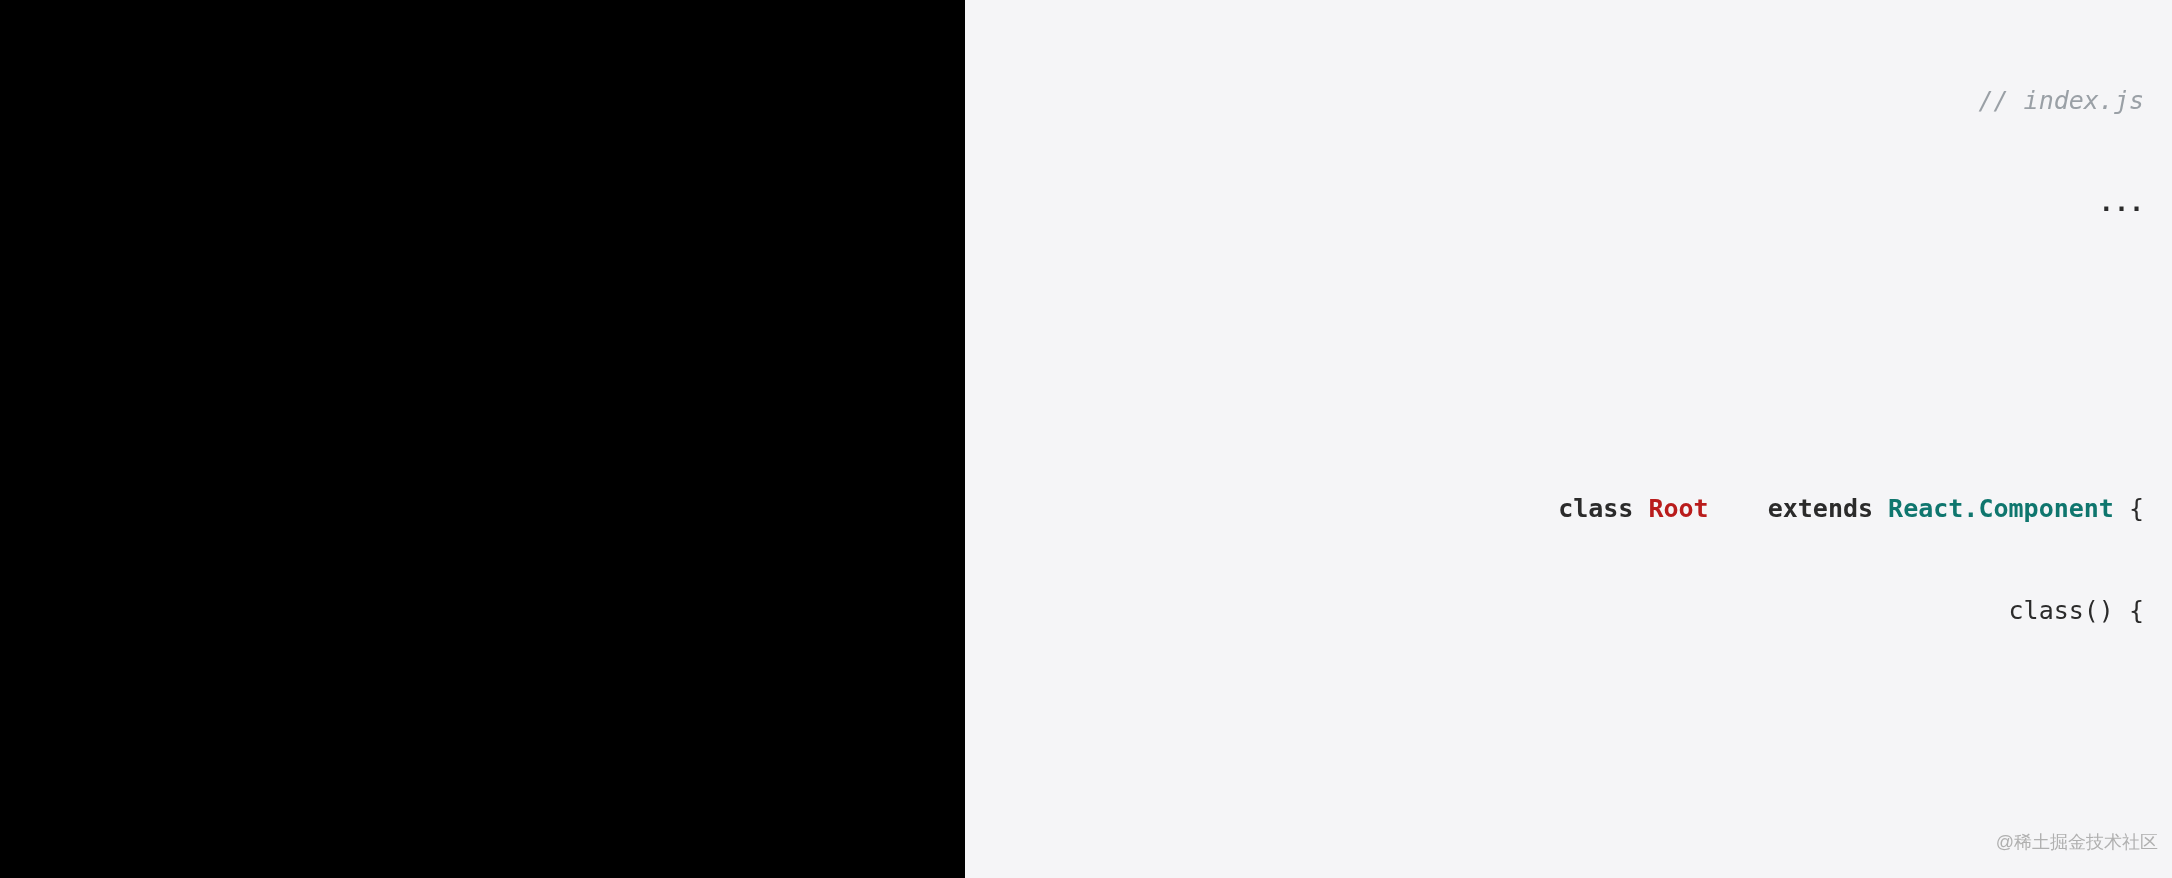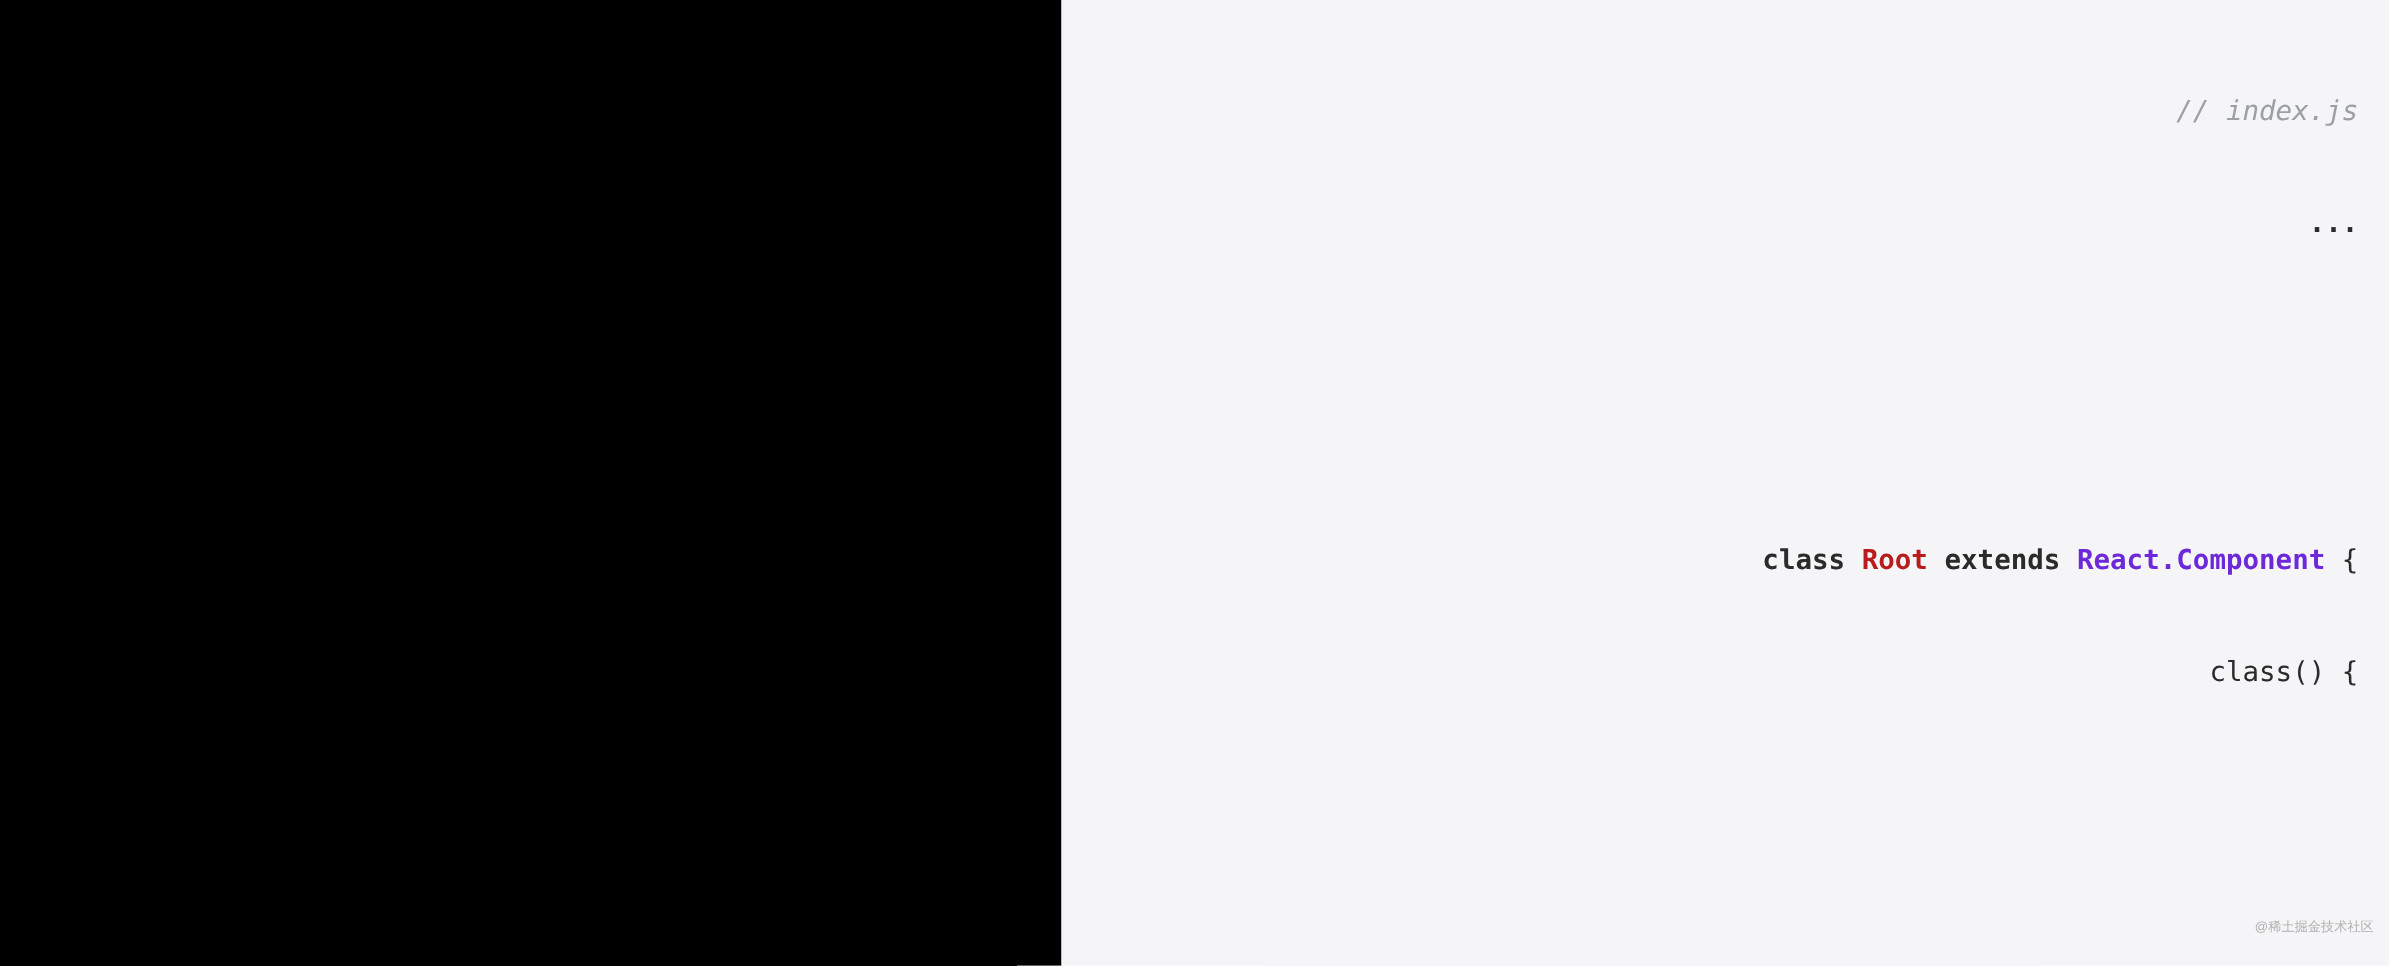--- a/index.html
+++ b/index.html
@@ -22,32 +22,32 @@
     background: #f5f5f7;
     padding: 24px 28px;
     position: relative;
     font-size: 25px;
     line-height: 51px;
     color: #2b2b2b;
     white-space: pre;
   }
   .code-line { display: block; }
   .c-comment { color: #9aa0a6; font-style: italic; }
-  .c-keyword { color: #2b2b2b; font-weight: 700; }
+  .c-keyword { color: #2b2b2b; font-weight: 700; margin-left: 44px; }
   .c-classname { color: #b91c1c; font-weight: 700; }
-  .c-type { color: #6d28d9; font-weight: 700; }
+  .c-type { color: #0f766e; font-weight: 700; }
   .c-string { color: #c2185b; }
   .c-plain { color: #2b2b2b; }
   .c-bold { font-weight: 700; }
   .watermark {
     position: absolute;
     right: 14px;
     bottom: 10px;
     font-family: -apple-system, BlinkMacSystemFont, "Segoe UI", sans-serif;
-    font-size: 12px;
+    font-size: 18px;
     color: #b0b0b0;
   }
 </style>
 </head>
 <body>
 
 <div class="left-panel"></div>
 
 <div class="right-panel">
 <pre><span class="code-line"><span class="c-comment">// index.js</span></span>

